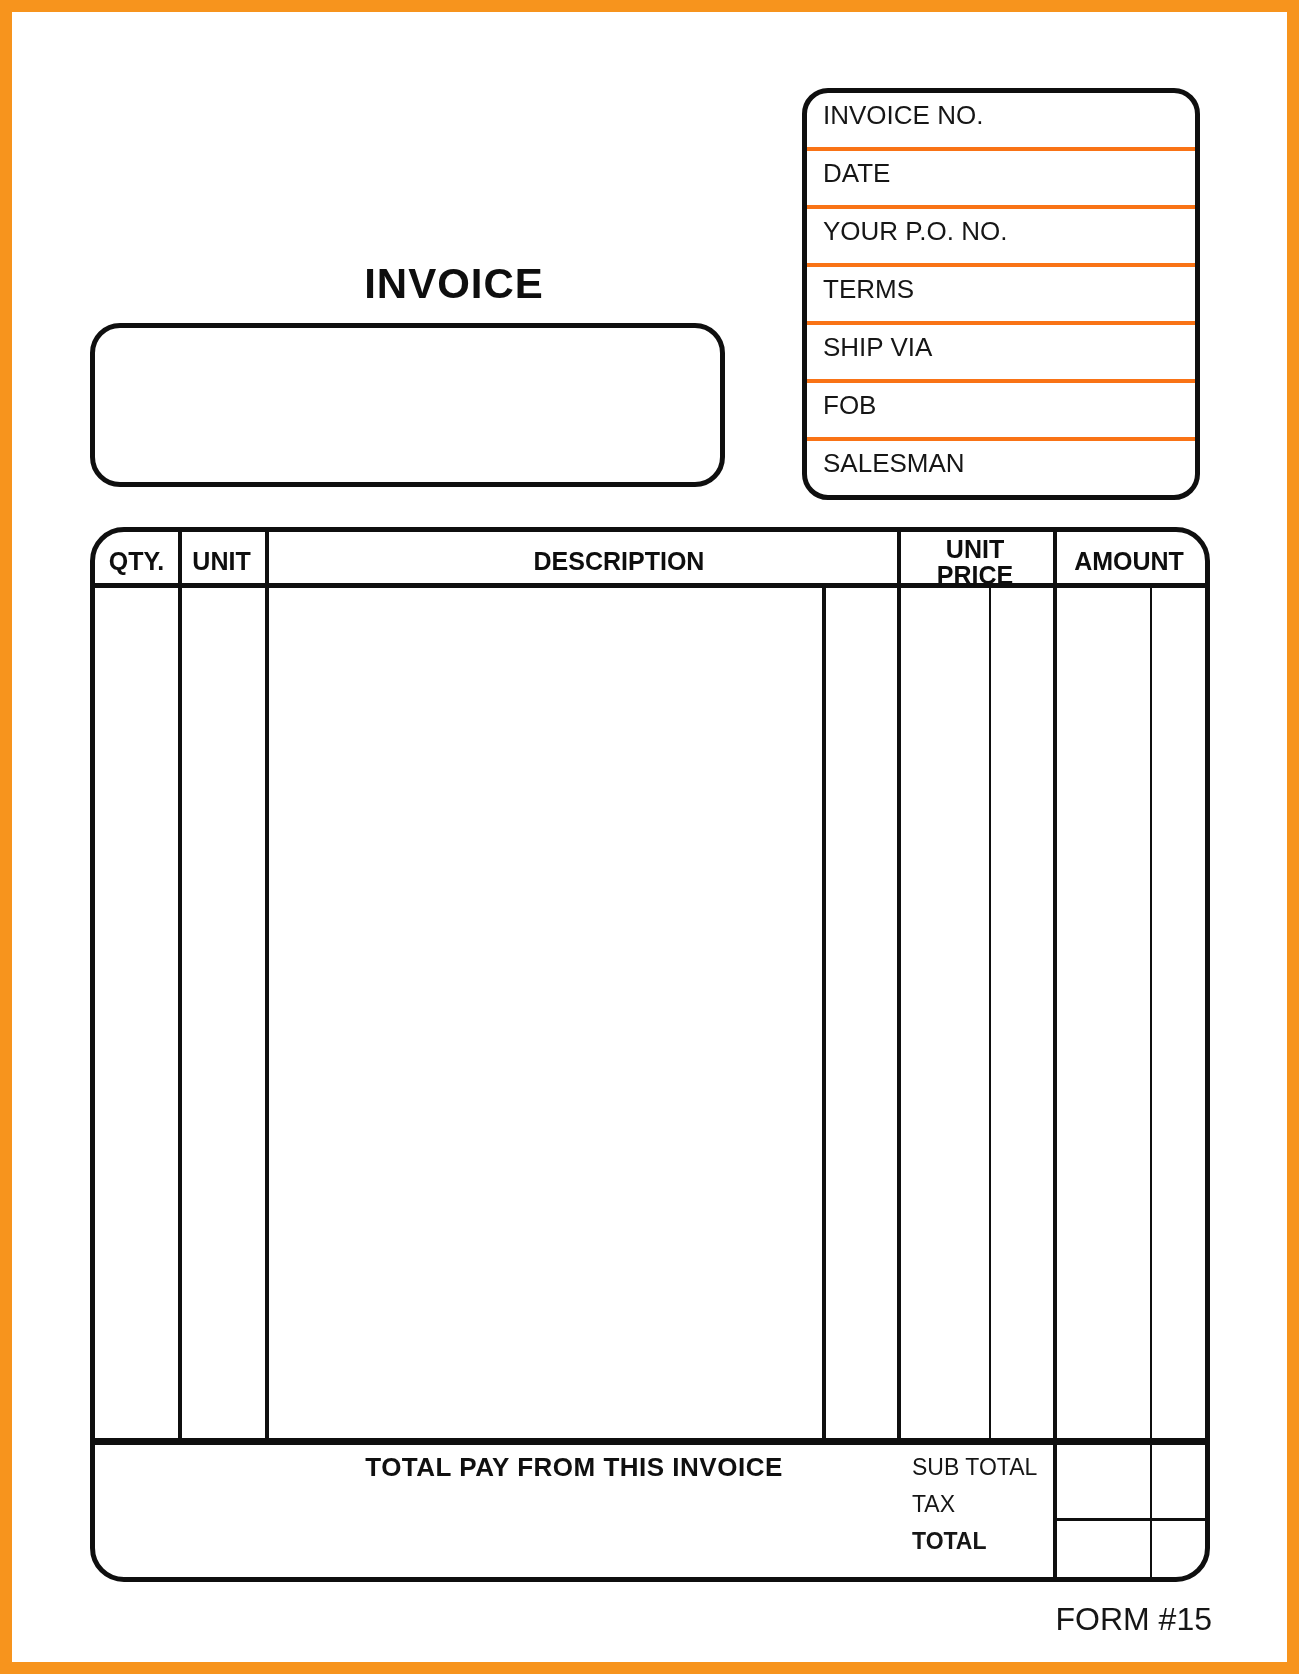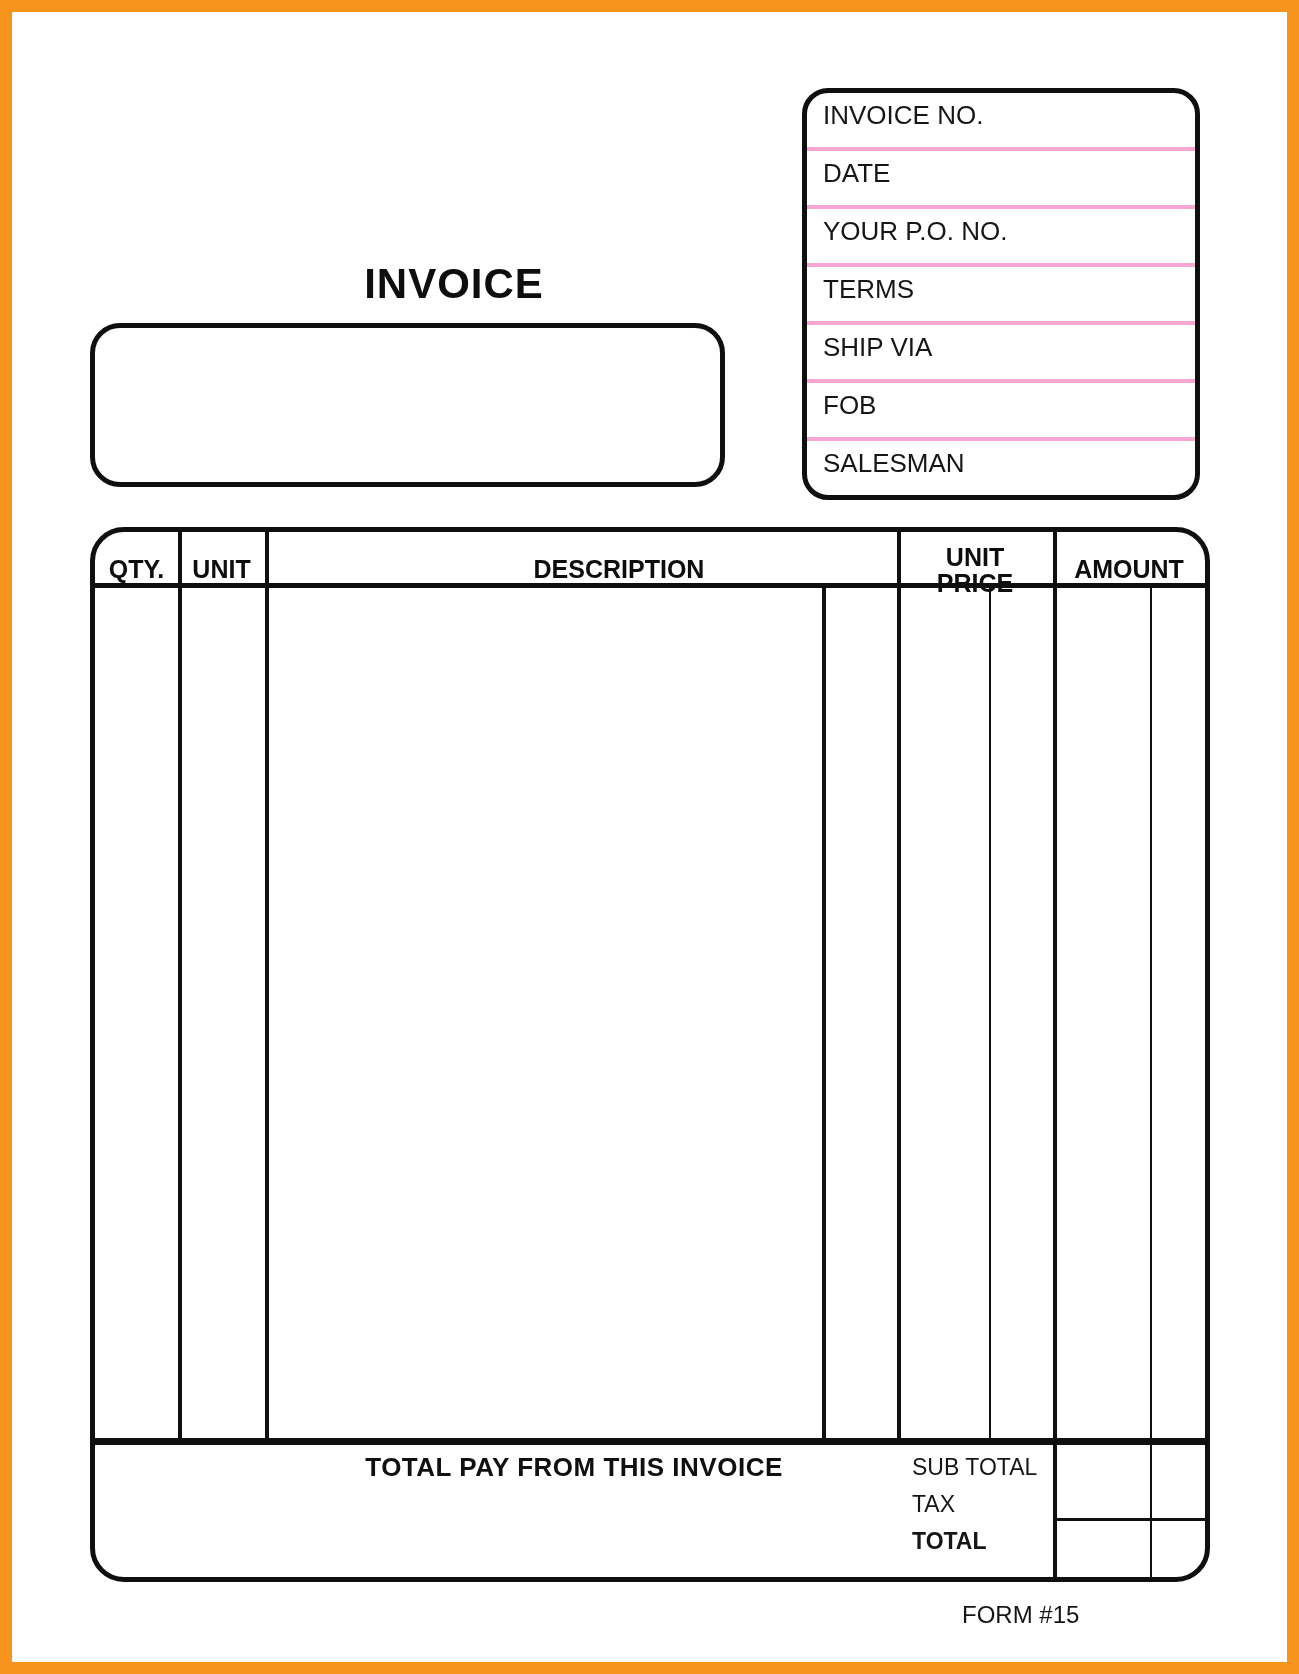--- a/index.html
+++ b/index.html
@@ -23,62 +23,62 @@
     font-size:42px;font-weight:bold;letter-spacing:1px;
     line-height:44px;color:#0e0e0e;
   }
   
   .info-box{
     position:absolute;left:790px;top:76px;width:398px;height:412px;
     border:5px solid #0f0f0f;border-radius:26px;
     display:flex;flex-direction:column;overflow:hidden;background:#fff;
   }
   .info-row{
-    flex:1 1 0;border-bottom:4px solid #f9a8d4;
+    flex:1 1 0;border-bottom:4px solid #f97316;
     padding:7px 0 0 16px;
     font-size:26px;line-height:30px;color:#161616;
   }
   .info-row:last-child{border-bottom:none;}
   
   .address-box{
     position:absolute;left:78px;top:311px;width:635px;height:164px;
     border:5px solid #0f0f0f;border-radius:30px;background:#fff;
   }
   
   .items{
     position:absolute;left:78px;top:515px;width:1120px;height:1055px;
     border:5px solid #0f0f0f;border-radius:34px;
     background:#fff;overflow:hidden;
   }
   .items .vline,.items .hline{position:absolute;background:#0f0f0f;}
   .vline{width:4px;top:0;}
   .vline.thin{width:2px;}
   .hline{height:4px;left:0;right:0;}
   .th{
-    position:absolute;top:12px;height:51px;
+    position:absolute;top:4px;height:51px;
     display:flex;align-items:center;justify-content:center;
     font-size:25px;font-weight:bold;color:#0e0e0e;text-align:center;
   }
   .th .wrap{display:block;width:100px;line-height:26px;}
   .cell{position:absolute;top:56px;height:850px;}
   .pay-msg{
     position:absolute;left:0;top:922px;width:958px;
     text-align:center;font-size:26px;font-weight:bold;line-height:26px;
     color:#101010;letter-spacing:0.5px;
   }
   .total-label{
     position:absolute;left:817px;
     font-size:23px;line-height:26px;color:#161616;
   }
   .total-label.bold{font-weight:bold;}
   .amount-box{position:absolute;background:transparent;}
   
   .form-number{
     position:absolute;left:950px;top:1589px;width:250px;
-    font-size:24px;color:#161616;
+    text-align:right;font-size:32px;color:#161616;
   }
 </style>
 </head>
 <body>
 
 <div class="page">
   <div class="sheet">
 
     <div class="title">INVOICE</div>
 

